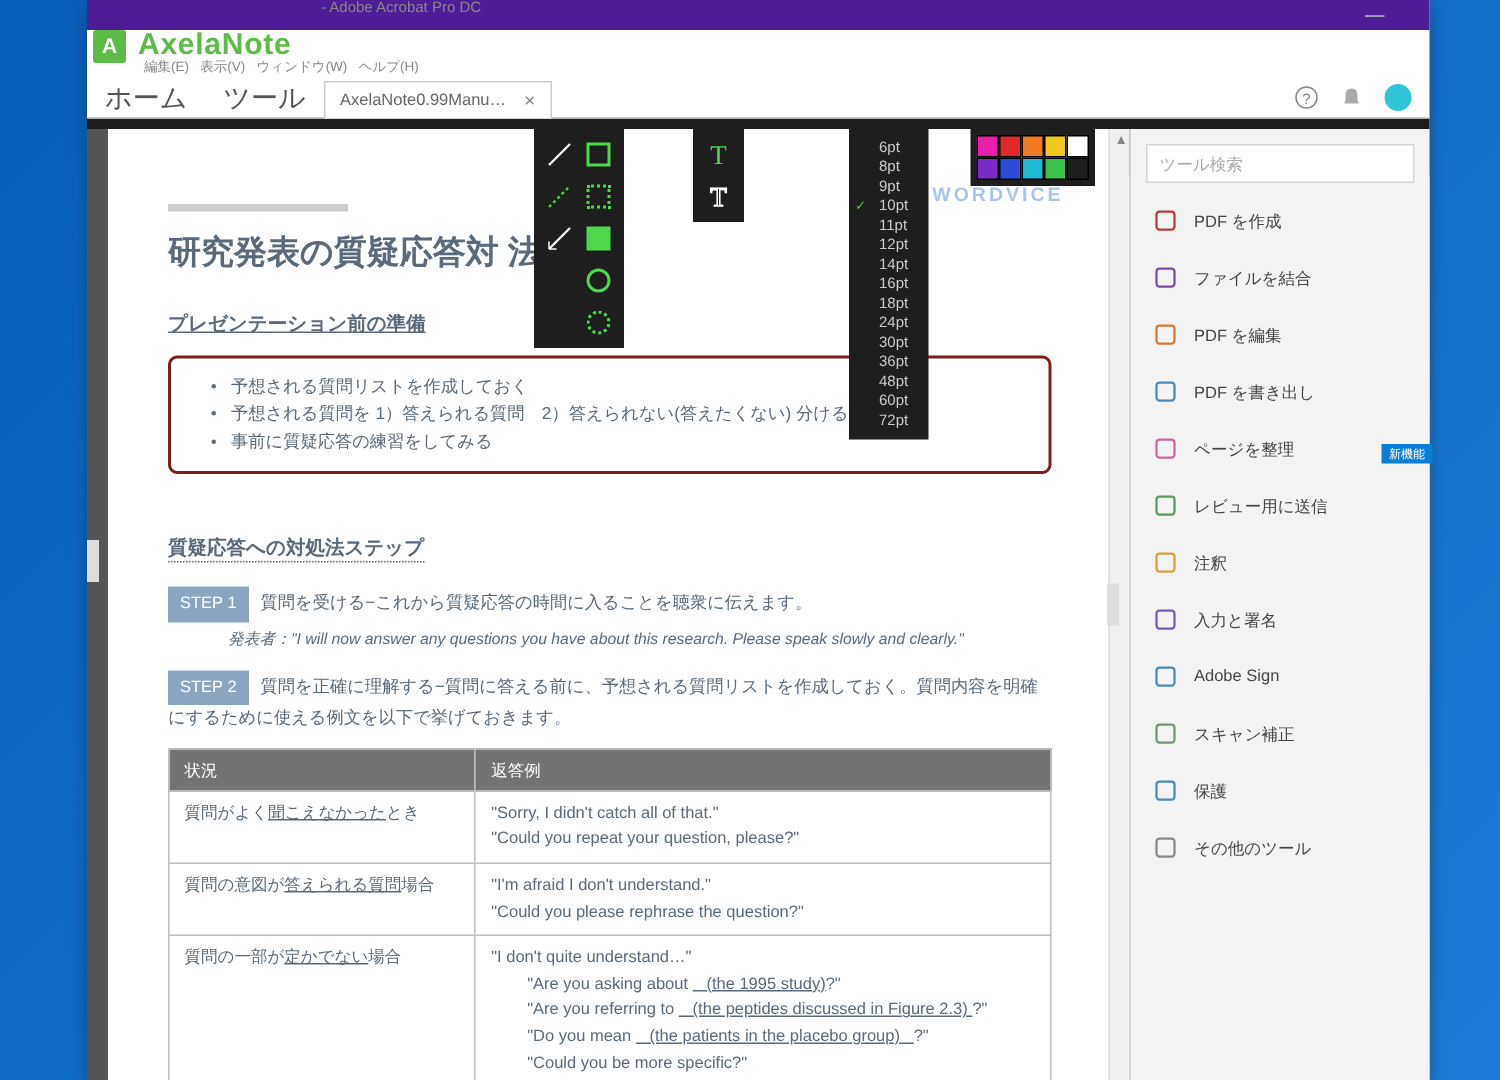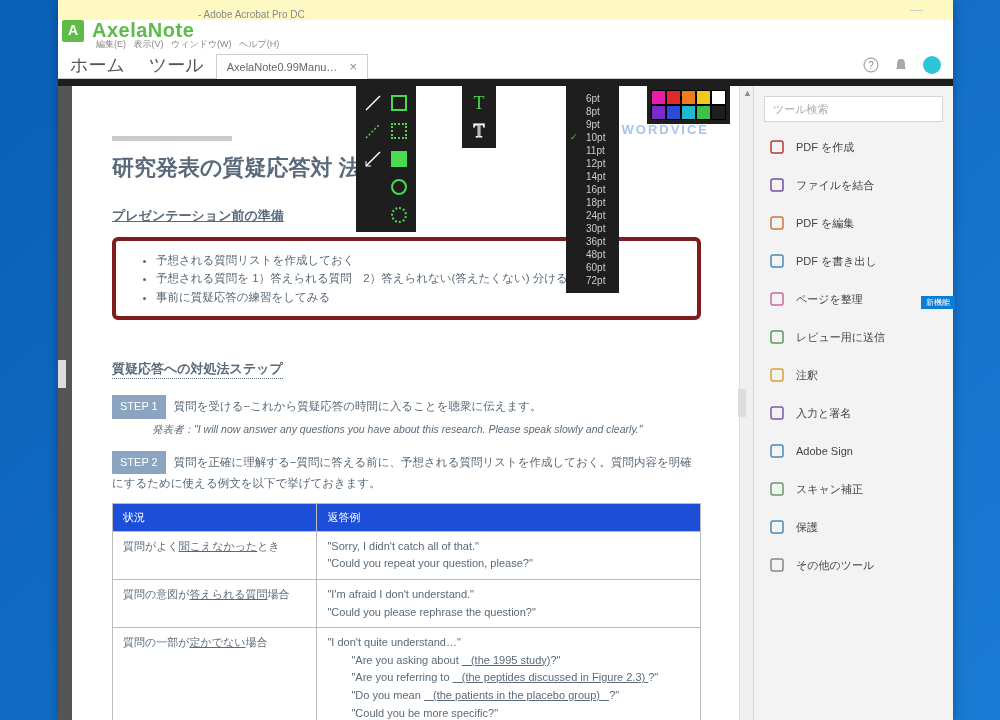--- a/index.html
+++ b/index.html
@@ -1,18 +1,18 @@
 <!DOCTYPE html>
 <html><head>
 <meta charset="utf-8">
 <style>
 * { margin: 0; padding: 0; box-sizing: border-box; font-family: "Meiryo", "Yu Gothic", sans-serif; }
 body { background: linear-gradient(135deg, #0a5fb8 0%, #1a7bd4 100%); width: 1000px; height: 720px; overflow: hidden; }
 .window { position: absolute; left: 58px; top: 0; width: 895px; height: 720px; background: #fff; box-shadow: 0 2px 10px rgba(0,0,0,0.3); }
-.titlebar { height: 20px; display: flex; align-items: flex-end; gap: 8px; padding-left: 0; background: #fef9c3; font-size: 10px; color: #888; }
+.titlebar { height: 20px; display: flex; align-items: flex-start; gap: 8px; padding-left: 16px; background: #4c1d95; font-size: 10px; color: #888; }
 .app-title { display: flex; align-items: center; font-size: 13px; padding-left: 4px; margin-top: -1px; }
 .app-icon { width: 22px; height: 22px; background: #5dbb47; color: #fff; display: inline-flex; align-items: center; justify-content: center; font-weight: bold; border-radius: 2px; font-size: 14px; padding-bottom: 2px; }
 .app-name { color: #5dbb47; font-weight: bold; margin-left: 8px; font-size: 20px; letter-spacing: 0.5px; }
 .tabs { height: 28px; border-bottom: 1px solid #ccc; display: flex; align-items: center; position: relative; }
 .tab-main { padding: 0 12px; font-size: 18px; color: #555; }
 .doc-tab { border: 1px solid #ccc; border-bottom: none; height: 25px; margin-top: 3px; padding: 4px 10px; font-size: 11px; color: #666; background: #fff; display: flex; align-items: center; }
 .doc-tab .close { margin-left: 12px; font-size: 13px; color: #888; }
 .tab-right { margin-left: auto; display: flex; gap: 14px; padding-right: 12px; align-items: center; }
 .tab-right .ic { width: 16px; height: 16px; color: #888; }
 .avatar { width: 18px; height: 18px; border-radius: 50%; background: #2ec4d8; }
@@ -27,27 +27,27 @@
 .tb-pages { color: #fff; font-size: 9px; letter-spacing: 2px; }
 .content { position: absolute; left: 0; top: 86px; right: 0; bottom: 0; display: flex; }
 .doc-area { flex: 1; background: #555; padding: 0 12px 0 14px; overflow: hidden; position: relative; }
 .page { background: #fff; height: 100%; padding: 24px 40px; color: #5a6a7a; position: relative; }
 .scrollbar-v { position: absolute; right: 0; top: 0; width: 14px; bottom: 0; background: #f0f0f0; border-left: 1px solid #ddd; }
 .watermark { text-align: right; color: #a8c4e8; font-size: 13px; font-weight: bold; letter-spacing: 2px; margin-top: 12px; margin-right: -8px; }
 .logo-sq { display:inline-block; width:11px; height:11px; background:#a8c4e8; margin-right:2px; }
 h1 { font-size: 22px; color: #5a6a7a; margin: 16px 0 24px; font-weight: bold; }
 h2 { font-size: 13px; text-decoration: underline; margin: 16px 0 12px; font-weight: bold; }
 h2.dotted { text-decoration: none; border-bottom: 1px dotted #5a6a7a; display: inline-block; }
-.box { border: 4px solid #7f1d1d; border-radius: 6px; padding: 10px 20px; margin: 10px 0 24px; font-size: 11.5px; line-height: 1.6; }
+.box { border: 2px solid #7f1d1d; border-radius: 6px; padding: 10px 20px; margin: 10px 0 24px; font-size: 11.5px; line-height: 1.6; }
 .box ul { list-style: disc; padding-left: 20px; }
 .step { display: inline-block; background: #8ba5c0; color: #fff; font-size: 11px; padding: 3px 8px; margin-right: 8px; }
 .step-line { font-size: 11.5px; margin: 4px 0; line-height: 1.6; }
 .step-sub { font-size: 10.5px; margin-left: 40px; font-style: italic; }
 table.qa { width: 100%; border-collapse: collapse; margin-top: 10px; font-size: 11px; }
-table.qa th { background: #1d4ed8; color: #fff; text-align: left; padding: 6px 10px; font-weight: normal; border: 1px solid #bbb; }
+table.qa th { background: #737373; color: #fff; text-align: left; padding: 6px 10px; font-weight: normal; border: 1px solid #bbb; }
 table.qa td { border: 1px solid #bbb; padding: 6px 10px; vertical-align: top; line-height: 1.6; }
 table.qa td .u { text-decoration: underline; }
 .indent { margin-left: 24px; display: block; }
 .sidebar { width: 200px; background: #f3f3f3; border-left: 1px solid #d5d5d5; position: relative; }
 .sb-search { margin: 10px 10px 6px; height: 26px; border: 1px solid #d5d5d5; background: #fff; display: flex; align-items: center; padding: 0 8px; font-size: 11px; color: #aaa; }
 .sb-item { padding: 10px 14px; font-size: 11px; color: #444; display: flex; align-items: center; gap: 10px; cursor: pointer; }
 .sb-item .ic { width: 18px; height: 18px; }
 .new-badge { position: absolute; right: -2px; top: 210px; background: #0a7dd6; color: #fff; font-size: 8px; padding: 1px 5px; }
 .handle-l, .handle-r { position: absolute; top: 50%; width: 8px; height: 28px; background: #ddd; }
 .handle-r { right: 196px; }

